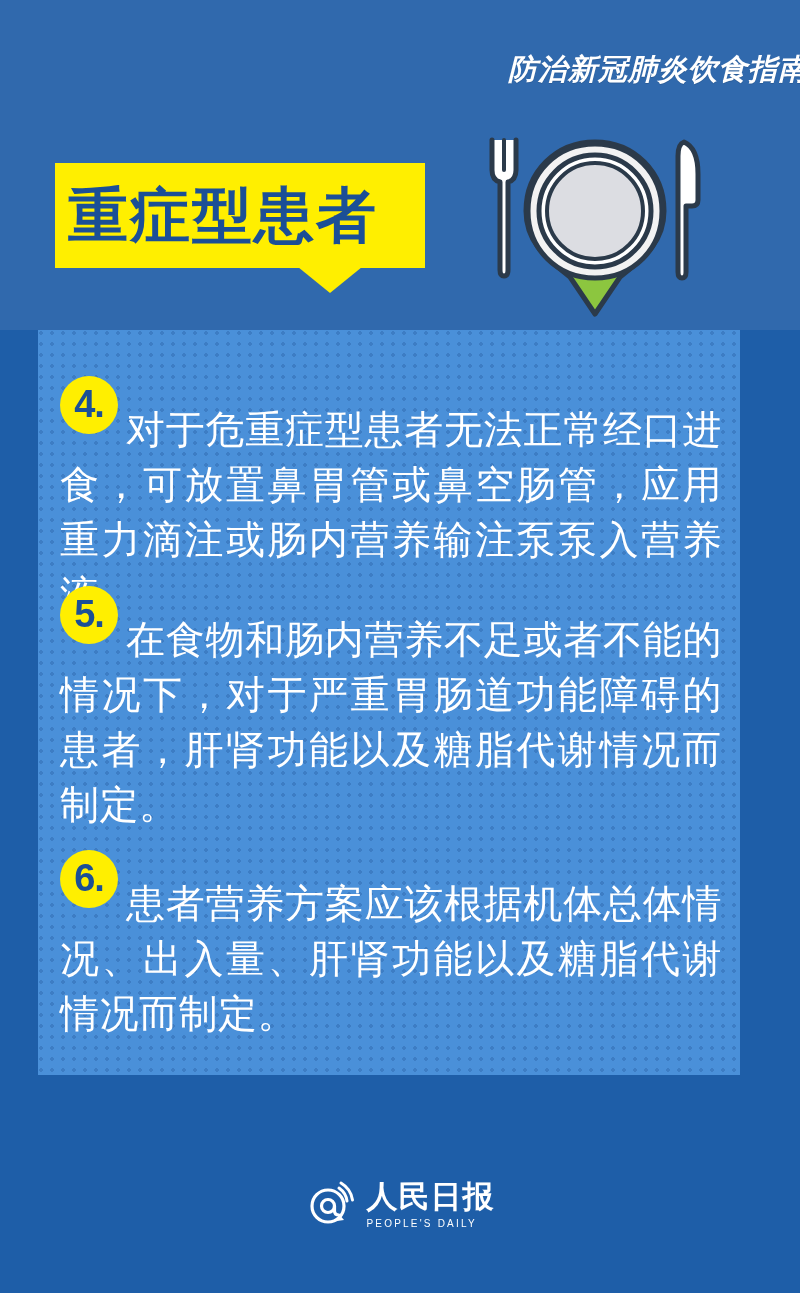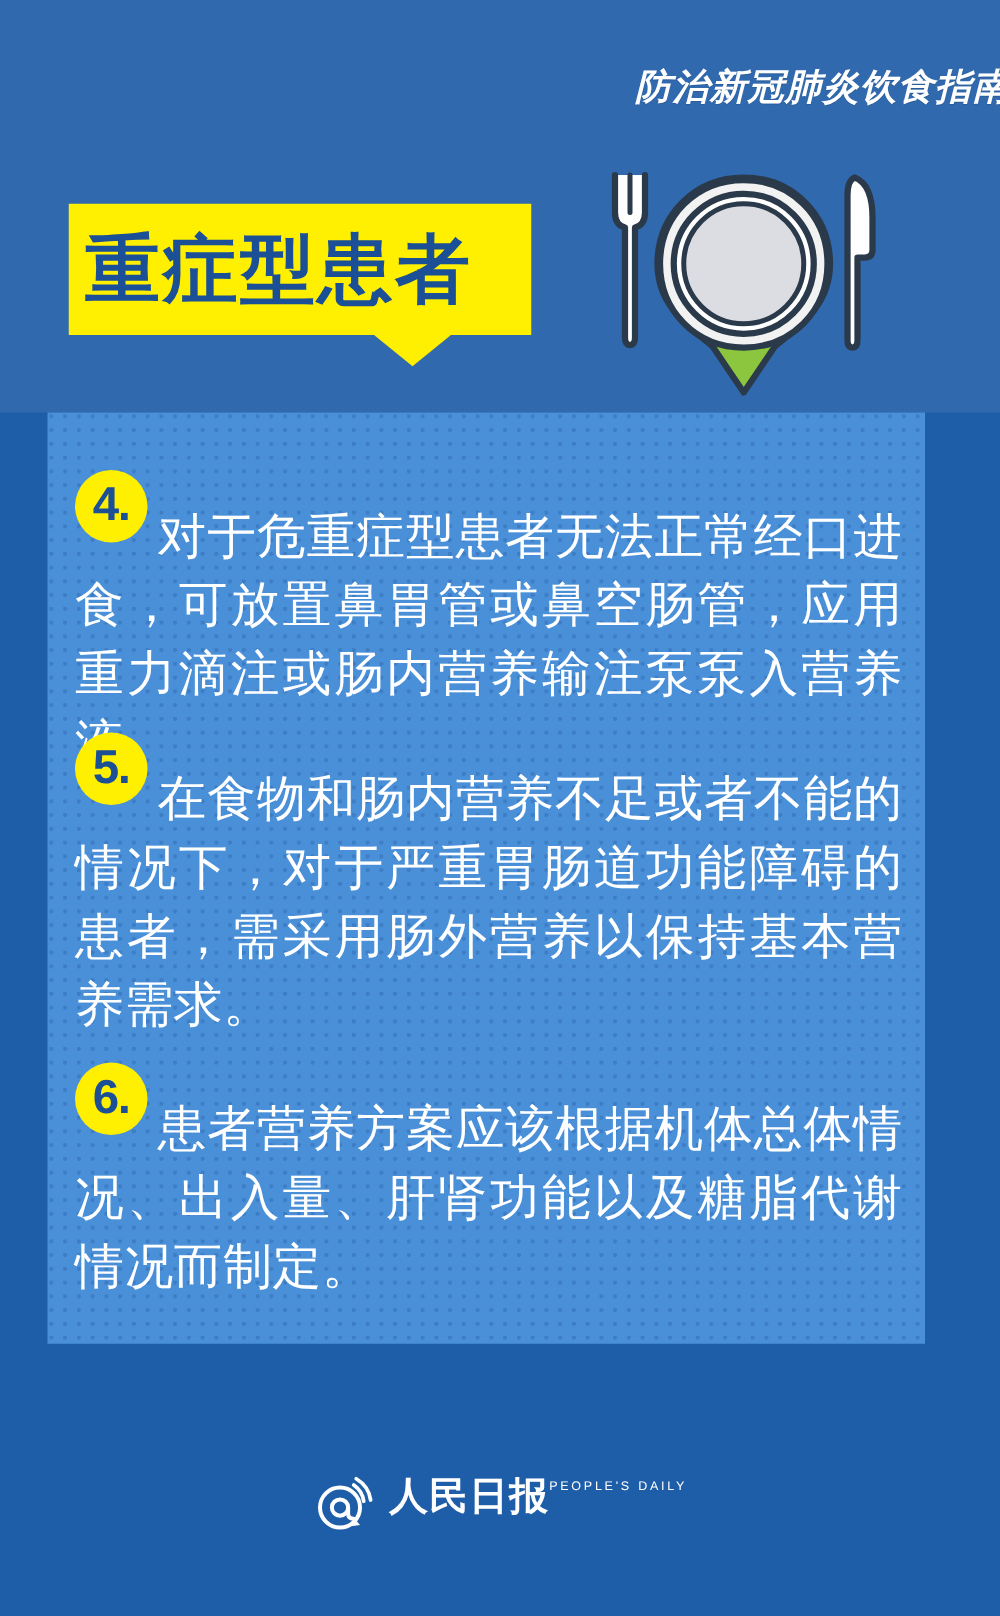--- a/index.html
+++ b/index.html
@@ -197,21 +197,21 @@
 
   <div class="panel">
 
     <div class="item" style="top:44px;">
       <div class="marker">4.</div>
       <div class="item-text">对于危重症型患者无法正常经口进食，可放置鼻胃管或鼻空肠管，应用重力滴注或肠内营养输注泵泵入营养液。</div>
     </div>
 
     <div class="item" style="top:254px;">
       <div class="marker">5.</div>
-      <div class="item-text">在食物和肠内营养不足或者不能的情况下，对于严重胃肠道功能障碍的患者，需采用肠外营养以保持基本营养需求。</div>
+      <div class="item-text">在食物和肠内营养不足或者不能的情况下，对于严重胃肠道功能障碍的患者，肝肾功能以及糖脂代谢情况而制定。</div>
     </div>
 
     <div class="item" style="top:518px;">
       <div class="marker">6.</div>
       <div class="item-text">患者营养方案应该根据机体总体情况、出入量、肝肾功能以及糖脂代谢情况而制定。</div>
     </div>
 
   </div>
 
   <div class="footer-logo">
@@ -219,20 +219,20 @@
       <span>
         <svg width="52" height="52" viewBox="0 0 52 52" xmlns="http://www.w3.org/2000/svg">
           <circle cx="22" cy="26" r="16" fill="none" stroke="#ffffff" stroke-width="3.2"></circle>
           <circle cx="22" cy="26" r="6.5" fill="none" stroke="#ffffff" stroke-width="3.2"></circle>
           <path d="M28.5 26 L28.5 31 Q28.5 35 33 35" fill="none" stroke="#ffffff" stroke-width="3.2" stroke-linecap="round"></path>
           <path d="M33 8 Q40 13 41 21" fill="none" stroke="#ffffff" stroke-width="3" stroke-linecap="round"></path>
           <path d="M35 3 Q45 9 46.5 20" fill="none" stroke="#ffffff" stroke-width="3" stroke-linecap="round"></path>
           <path d="M33 34 L38 40 L31 41 Z" fill="#ffffff"></path>
         </svg>
       </span>
-      <span style="display:flex;">
+      <span style="display:flex;flex-direction:column;">
         <span class="logo-cn">人民日报</span>
         <span class="logo-en">PEOPLE'S DAILY</span>
       </span>
     </div>
   </div>
 
 </div>
 
 </body></html>

